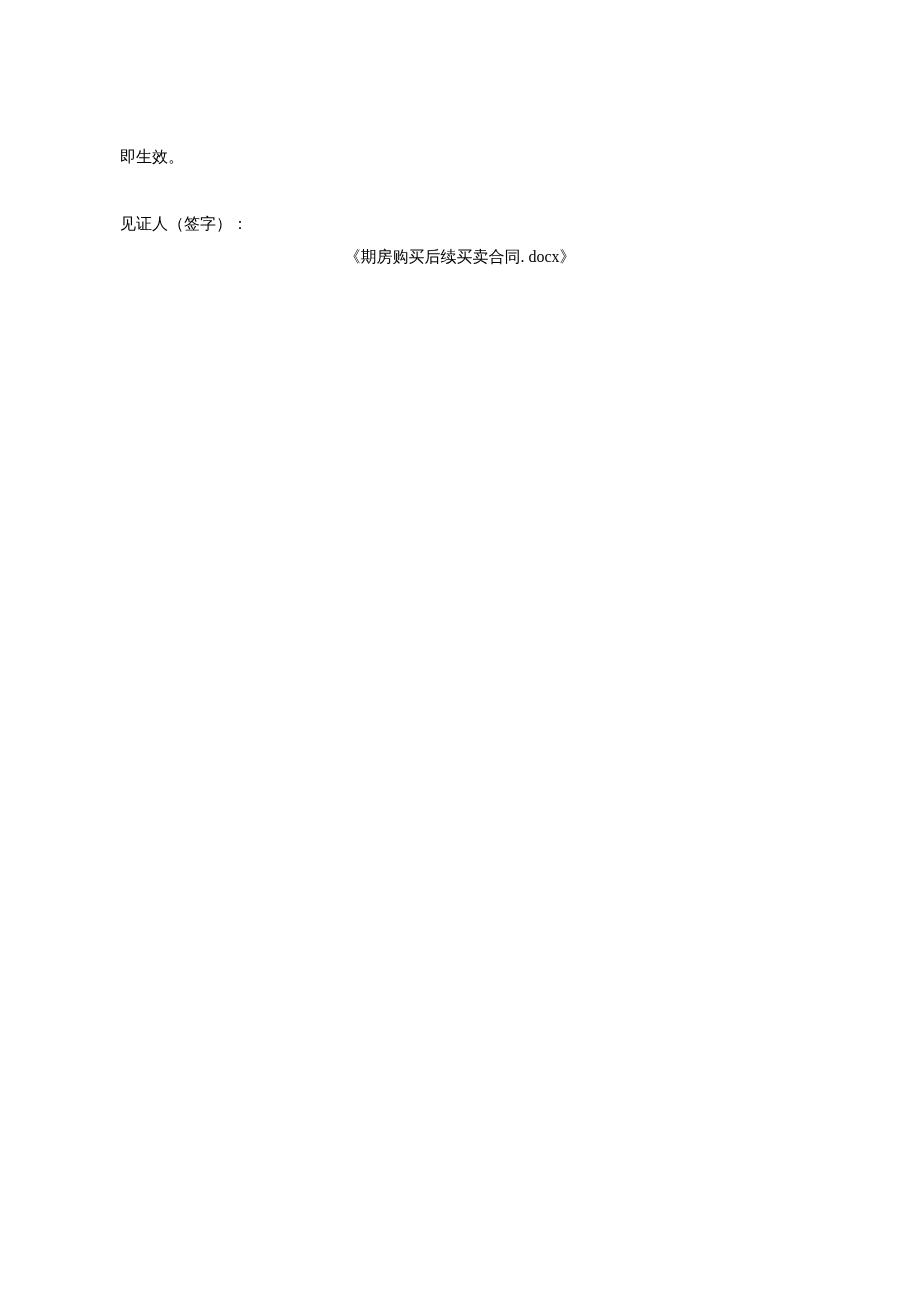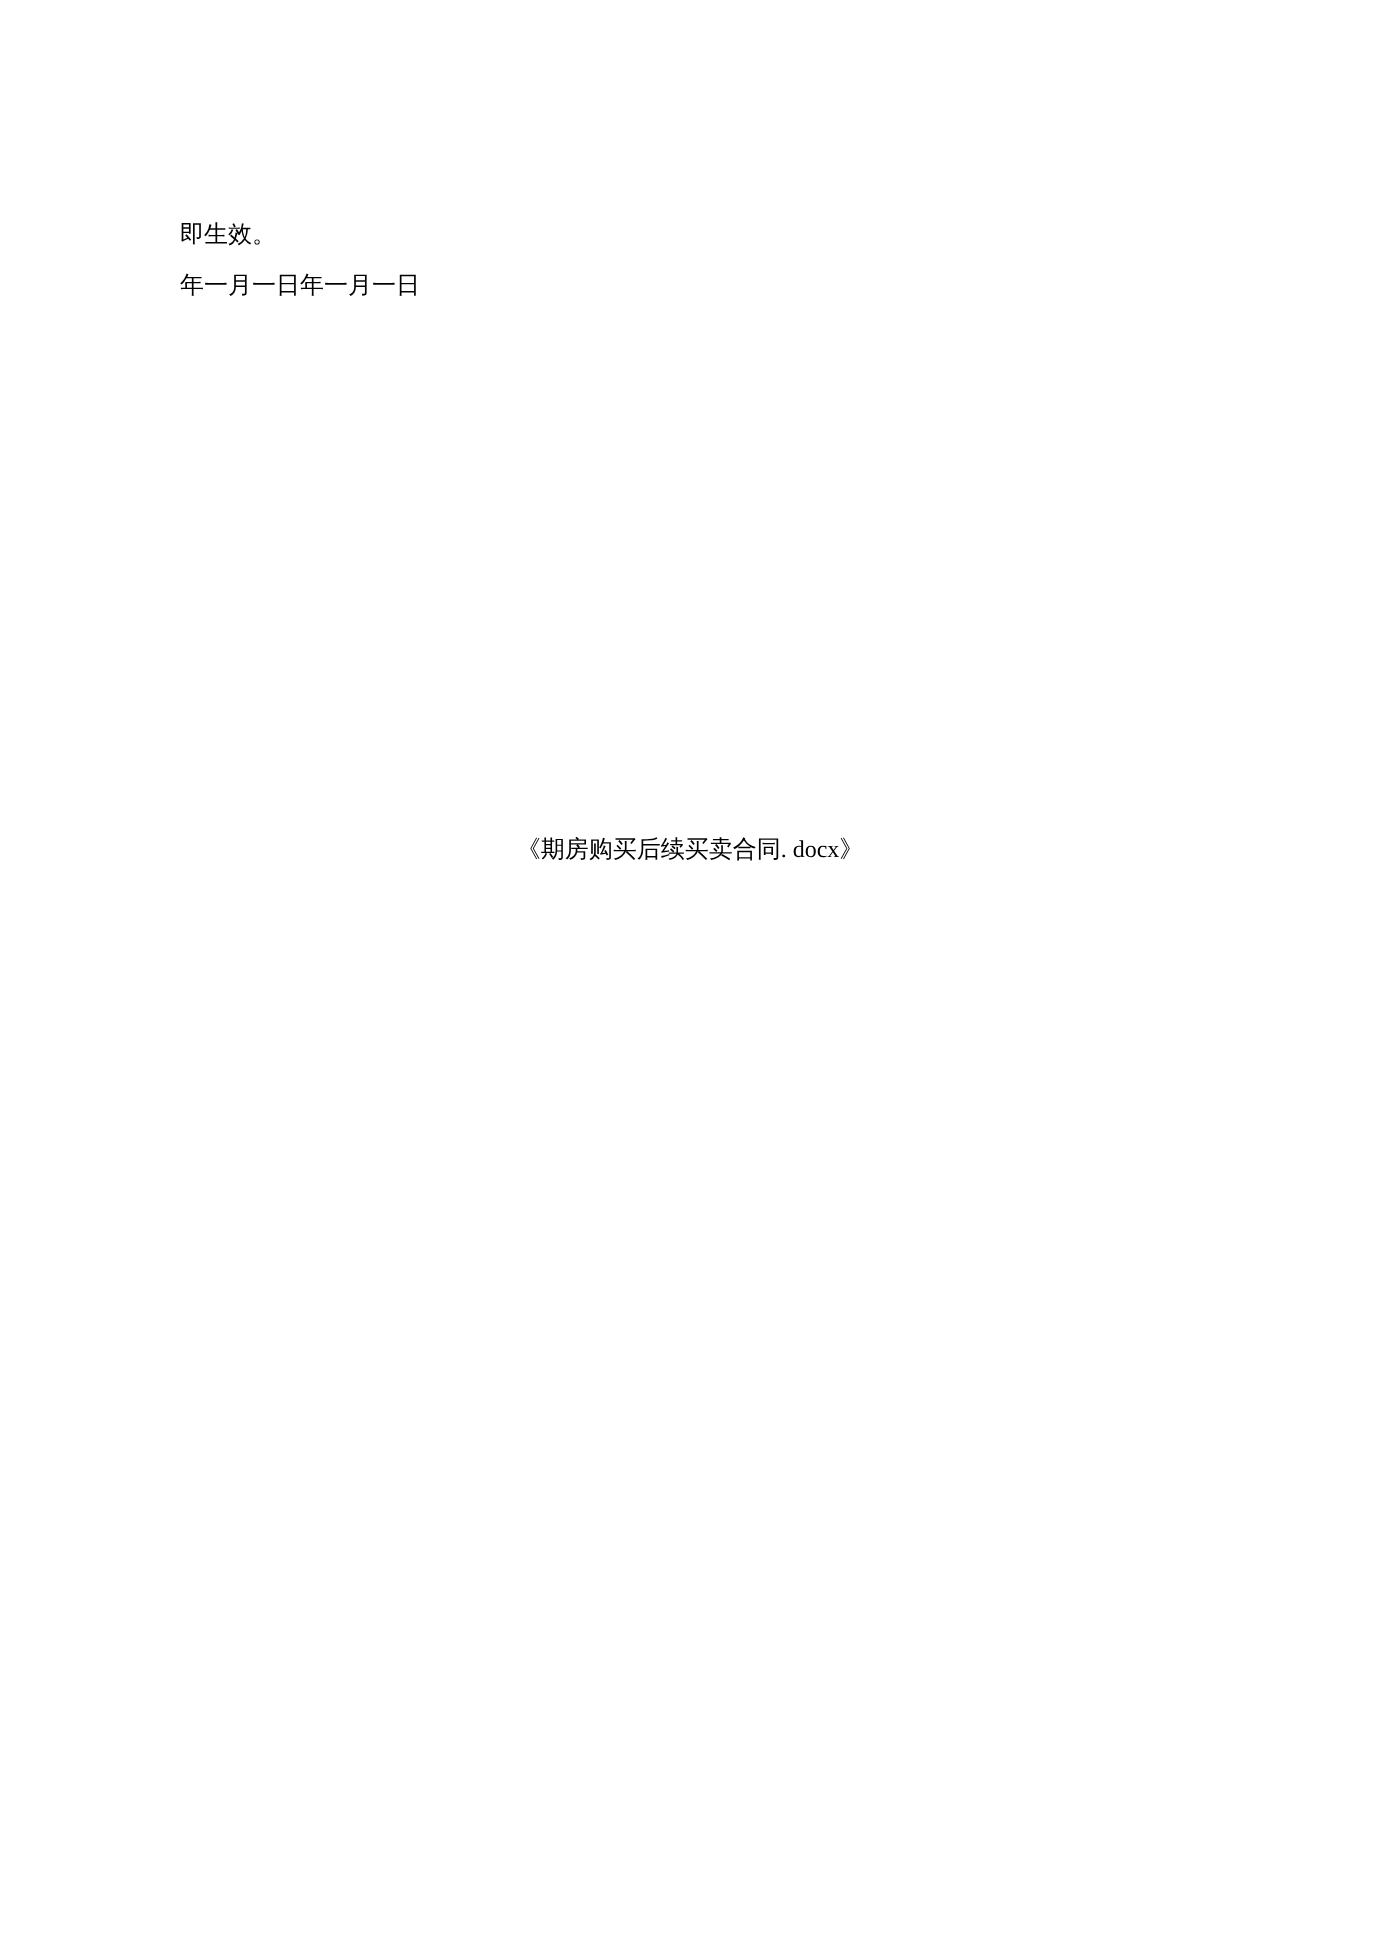--- a/index.html
+++ b/index.html
@@ -21,24 +21,23 @@
       width: 100%;
     }
     .text-line {
       display: block;
     }
     .blank-line {
       height: 33px;
     }
     .footer-text {
       text-align: center;
-      margin-top: 310px;
     }
   </style>
 </head>
 <body>
 
 <div class="document-content">
   <span class="text-line">即生效。</span>
-  <span class="text-line">年一月一日年一月一日</span>
   <div class="blank-line"></div>
+  <span class="text-line">见证人（签字）：</span>
   <div class="footer-text">《期房购买后续买卖合同. docx》</div>
 </div>
 
 </body></html>

